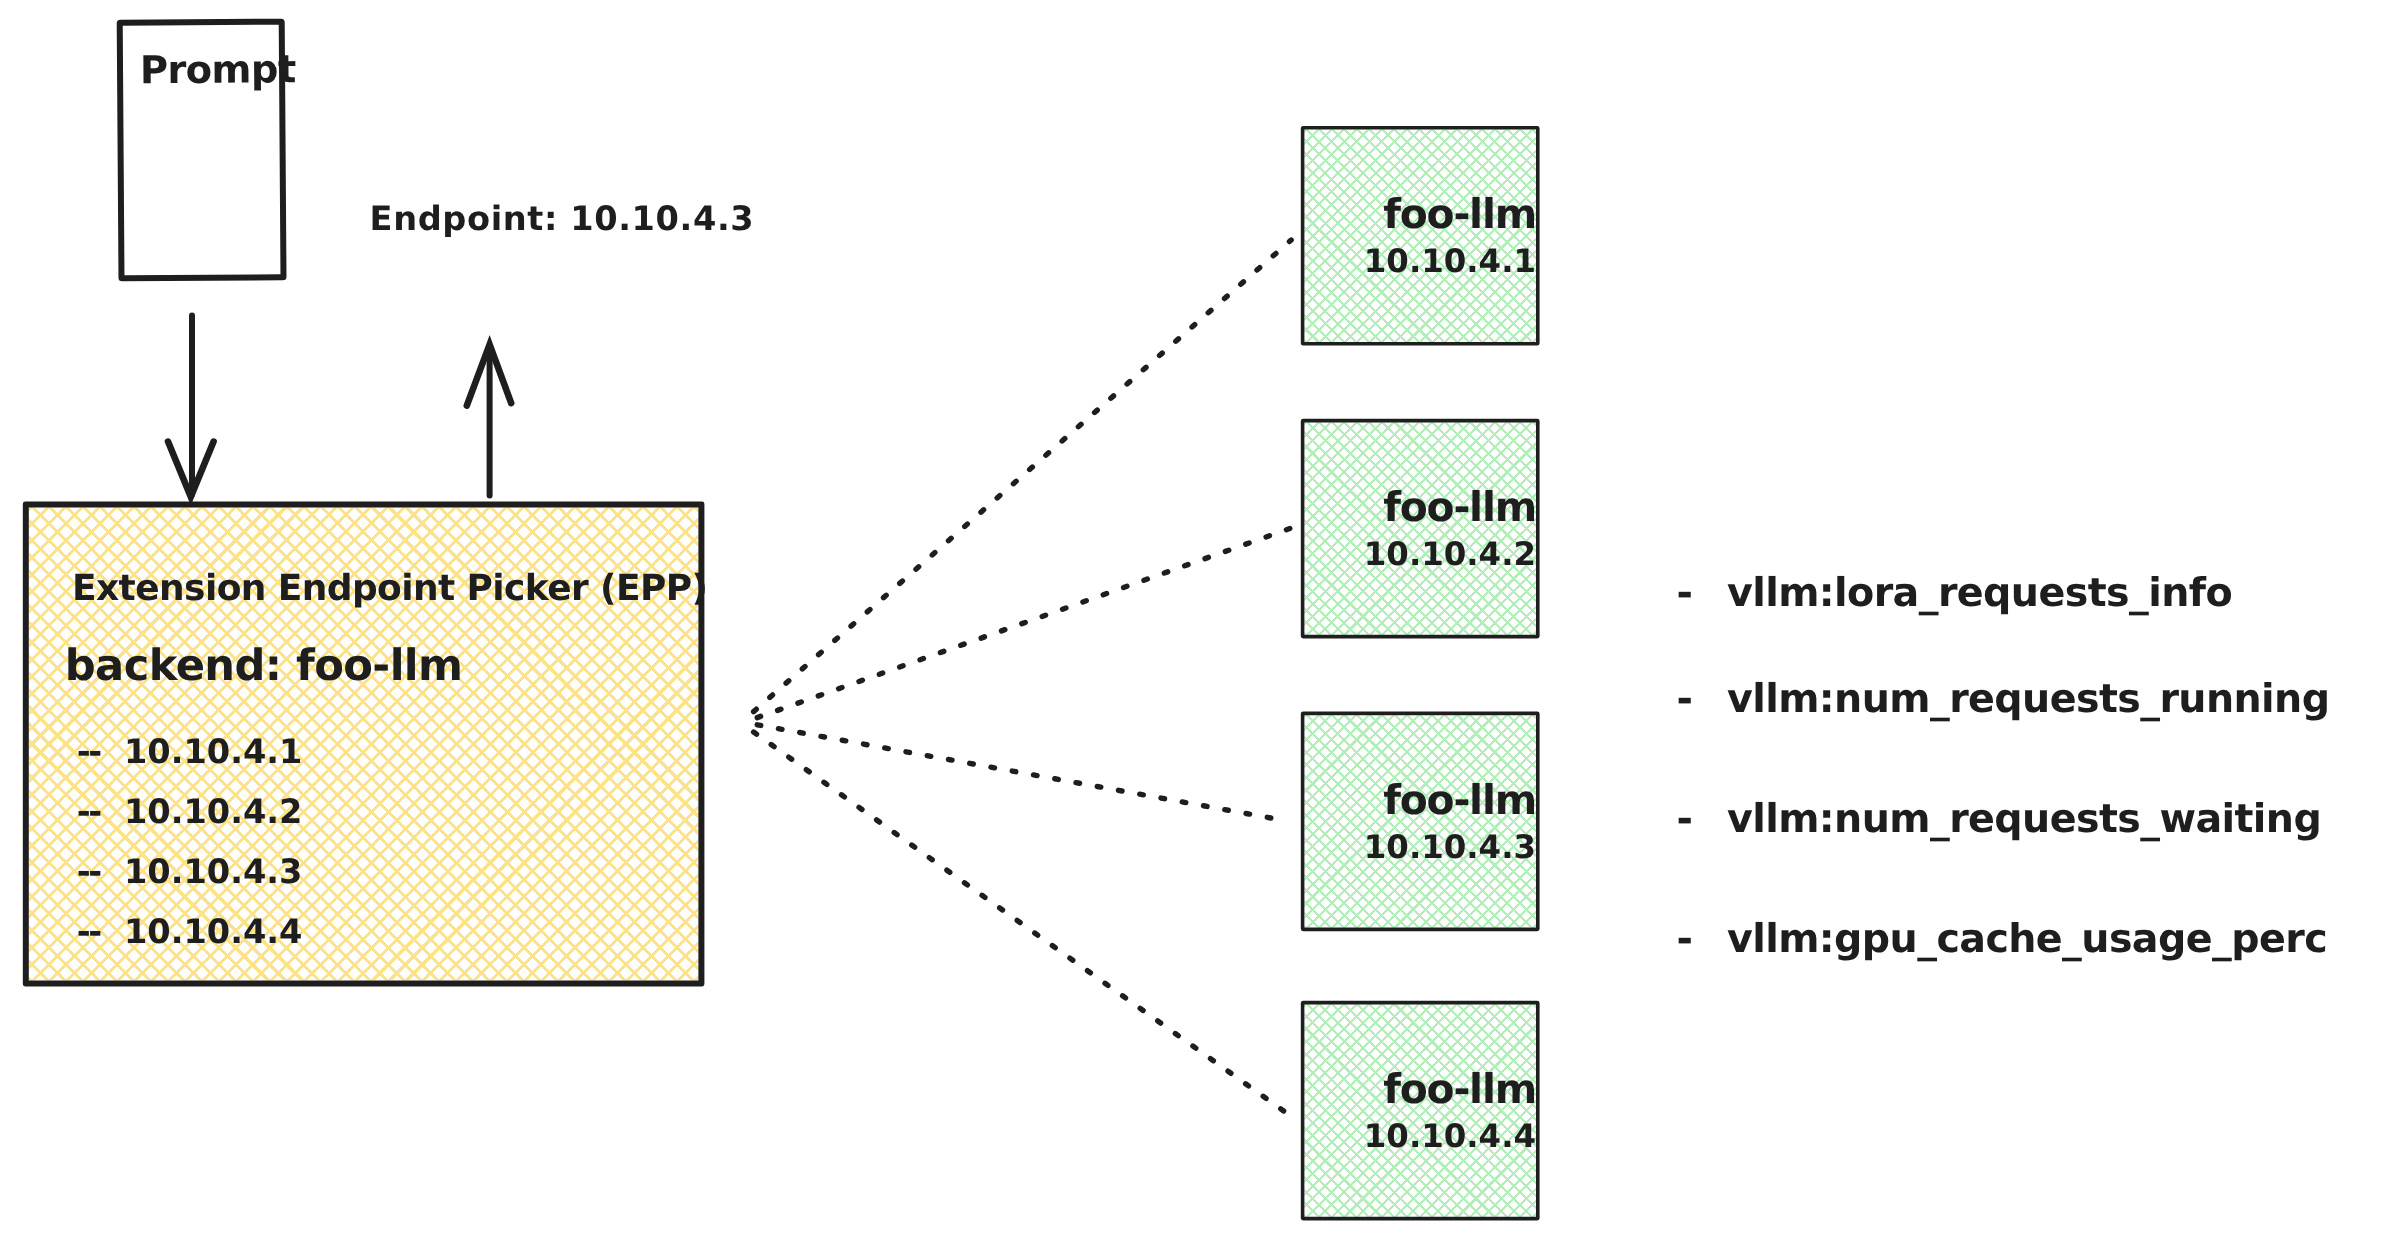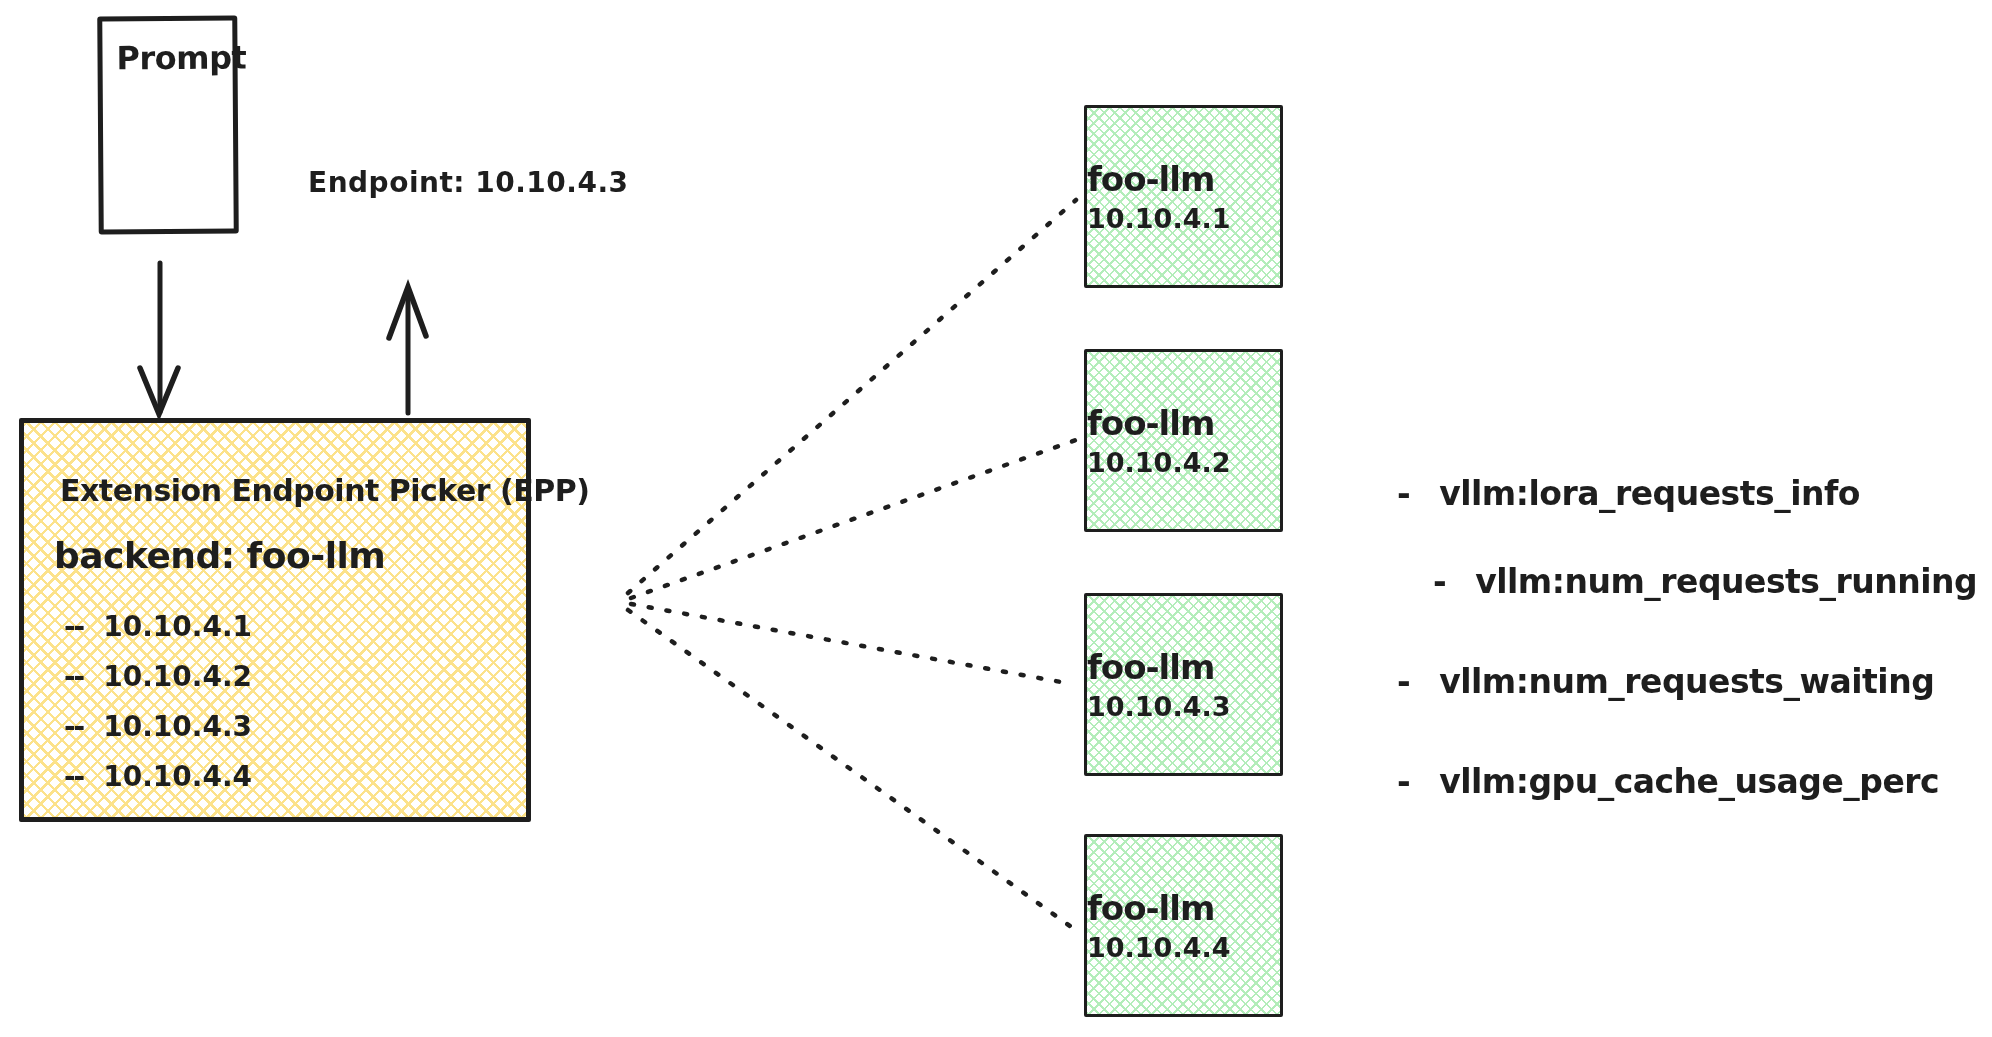--- a/index.html
+++ b/index.html
@@ -47,21 +47,21 @@
     font-weight: 700;
     letter-spacing: 0.5px;
     white-space: nowrap;
   }
 
   
   .epp-box {
     position: absolute;
     left: 19px;
     top: 418px;
-    width: 512px;
+    width: 568px;
     height: 404px;
     box-sizing: border-box;
     border: 5px solid #1e1e1e;
     border-radius: 2px;
     background-color: #ffffff;
     background-image:
       repeating-linear-gradient(45deg,  #fce28a 0 2.4px, transparent 2.4px 10px),
       repeating-linear-gradient(135deg, #fce28a 0 2.4px, transparent 2.4px 10px);
     text-align: right;
   }
@@ -109,21 +109,21 @@
     height: 183px;
     box-sizing: border-box;
     border: 3.5px solid #1e1e1e;
     border-radius: 2px;
     background-color: #ffffff;
     background-image:
       repeating-linear-gradient(45deg,  #b3edba 0 1.8px, transparent 1.8px 7.4px),
       repeating-linear-gradient(135deg, #b3edba 0 1.8px, transparent 1.8px 7.4px);
     display: flex;
     flex-direction: column;
-    align-items: flex-start;
+    align-items: flex-end;
     justify-content: center;
     gap: 4px;
   }
   .backend-name {
     font-size: 34px;
     font-weight: 600;
     letter-spacing: -1px;
   }
   .backend-ip {
     font-size: 27px;
@@ -145,21 +145,21 @@
     left: 1397px;
     font-size: 33px;
     font-weight: 600;
     letter-spacing: -0.5px;
     white-space: nowrap;
   }
   .metric-item .bullet {
     margin-right: 18px;
   }
   .metric-item-1 { top: 462px; margin-top: 12px; }
-  .metric-item-2 { top: 562px; margin-left: 36px; }
+  .metric-item-2 { top: 562px; }
   .metric-item-3 { top: 662px; }
   .metric-item-4 { top: 762px; }
 
   
   .overlay {
     position: absolute;
     left: 0;
     top: 0;
     pointer-events: none;
   }

